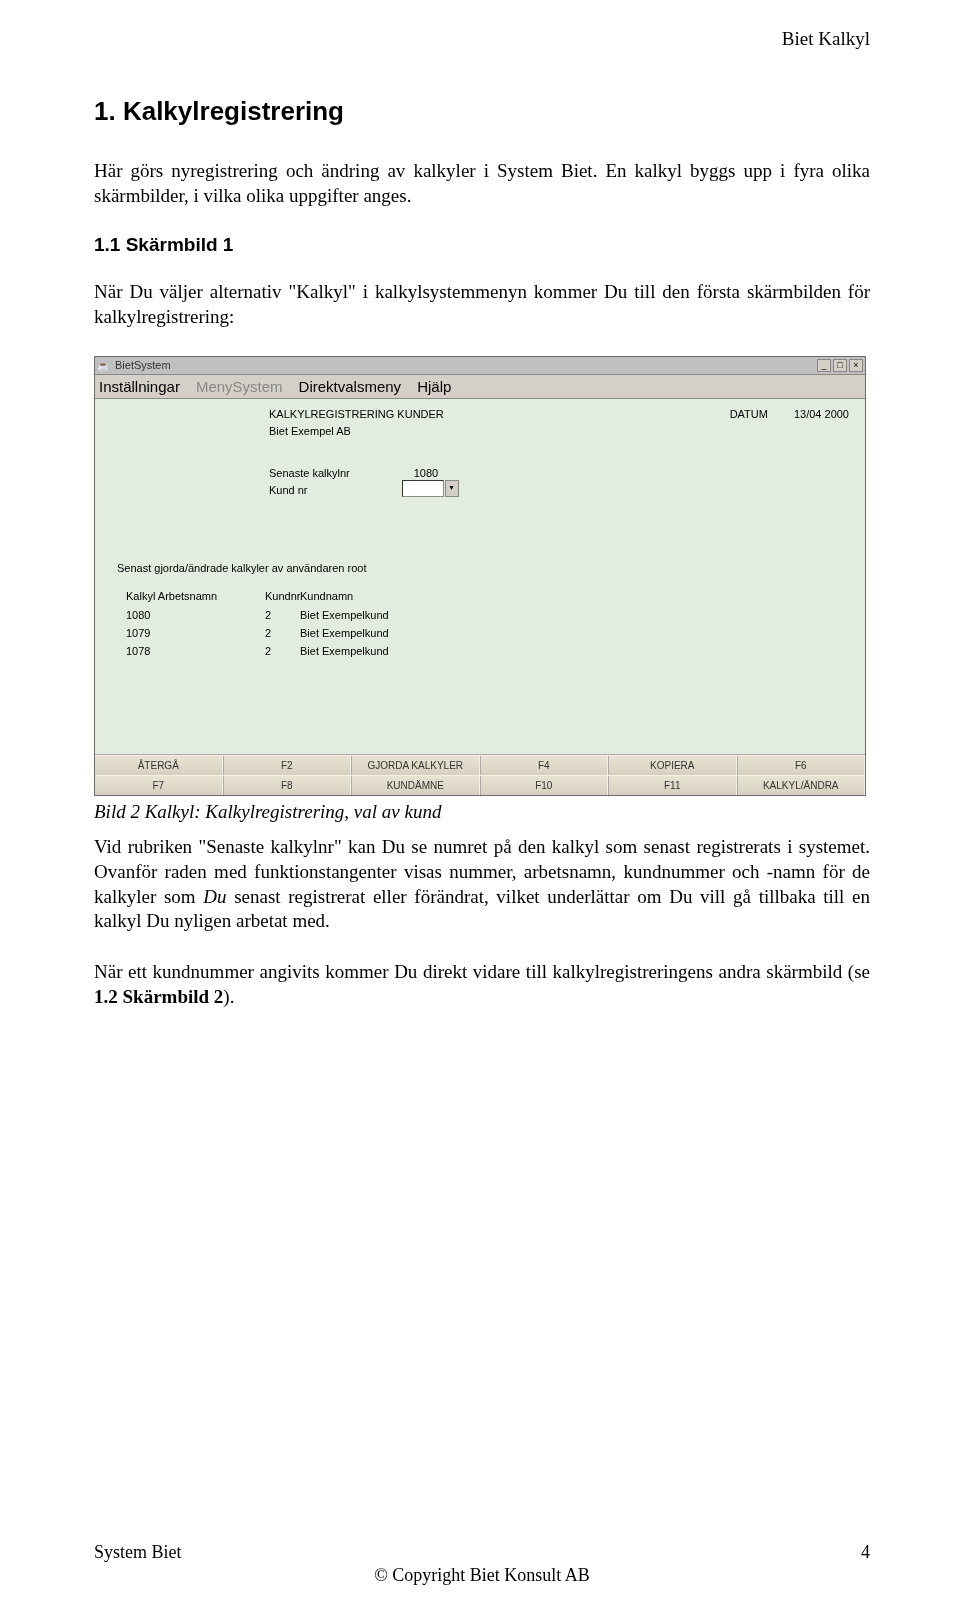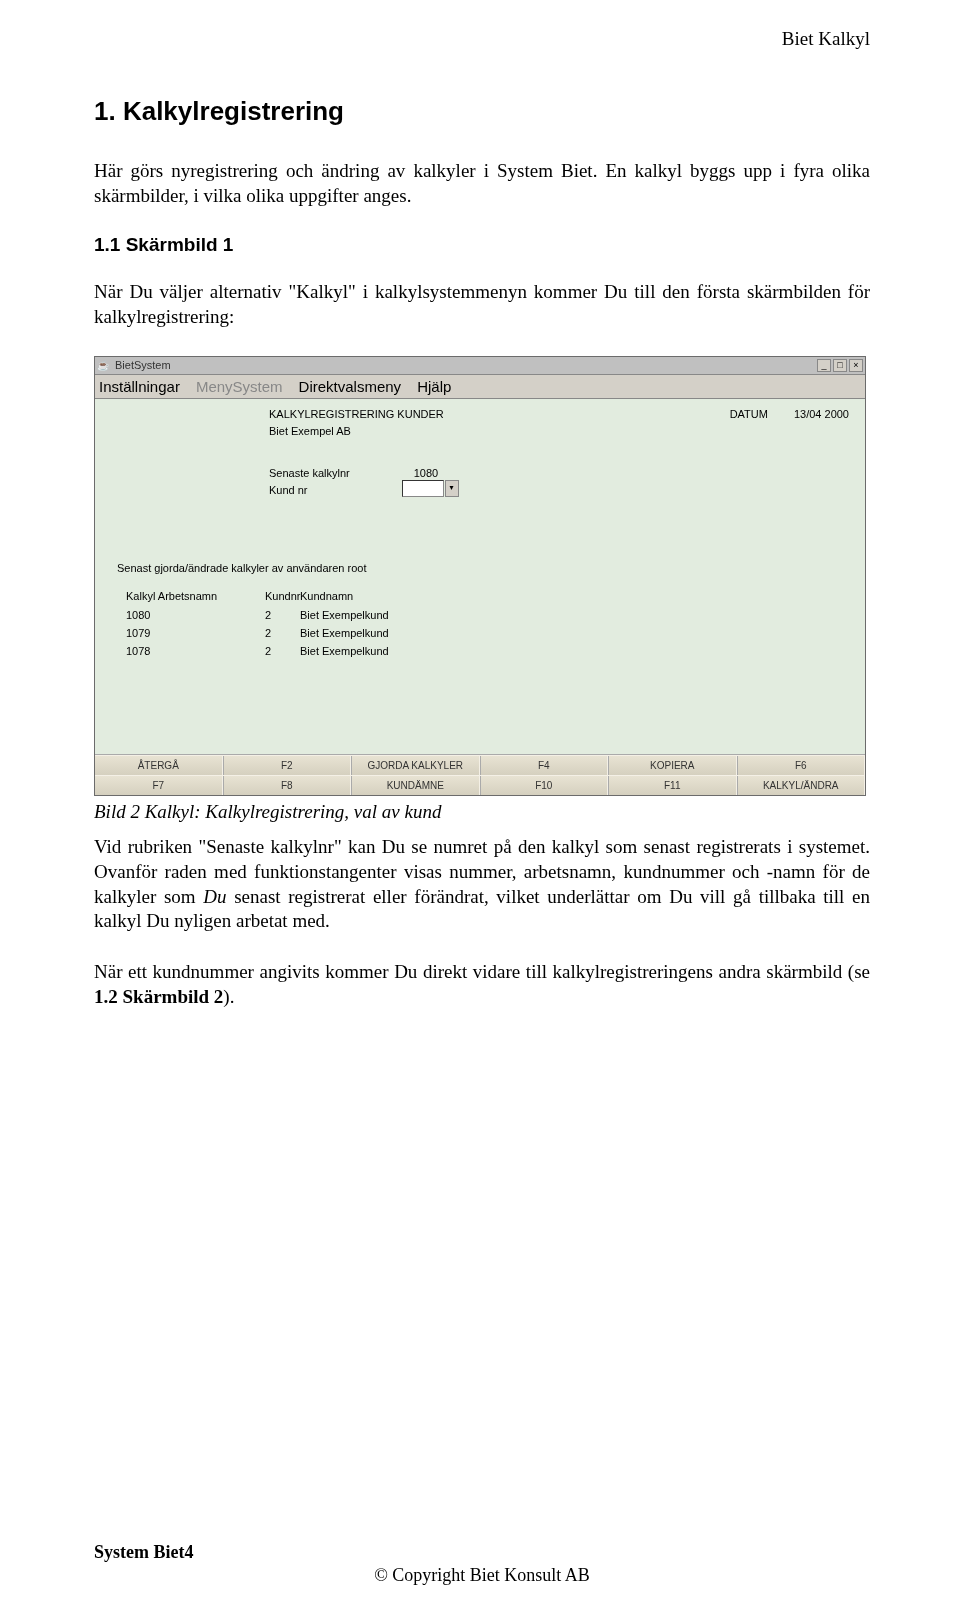--- a/index.html
+++ b/index.html
@@ -50,21 +50,21 @@
   
   .footer {
     position: absolute;
     bottom: 30px;
     left: 94px;
     right: 90px;
     font-size: 18px;
   }
   .footer-line {
     display: flex;
-    font-weight: bold;
+    justify-content: space-between;
   }
   .footer-center {
     text-align: center;
     margin-top: 2px;
   }
 
   
   .app-window {
     width: 772px;
     margin: 0 0 5px 0;

